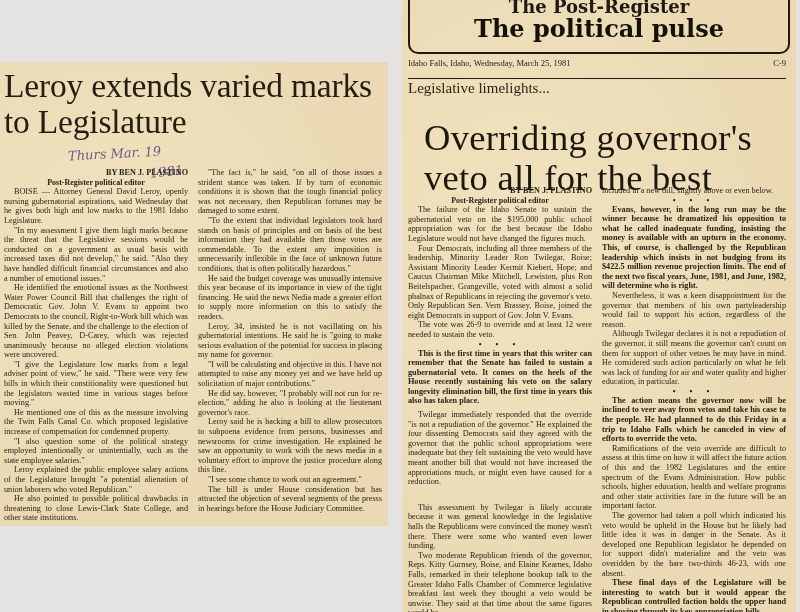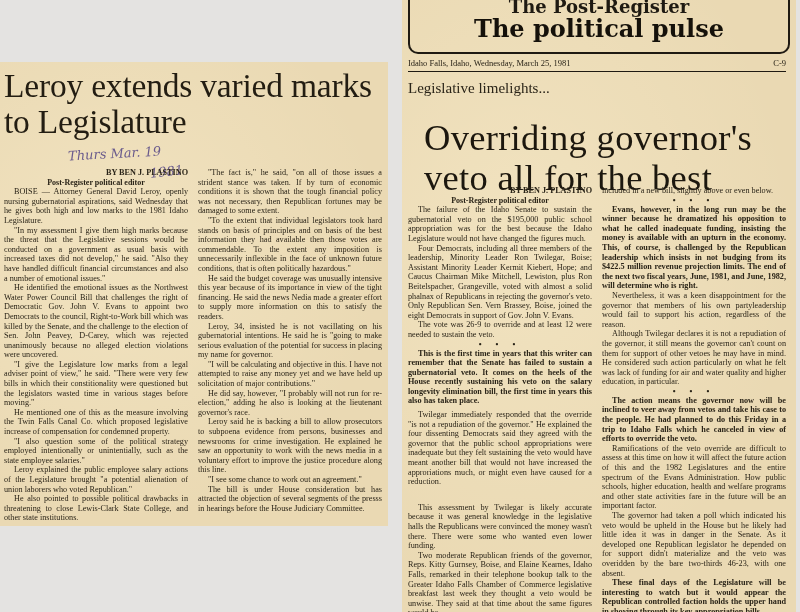--- a/index.html
+++ b/index.html
@@ -53,21 +53,21 @@
     font-family: "DejaVu Serif", serif; font-weight: bold;
     font-size: 18px; line-height: 18px; margin-top: 4px; color: #1f1a12;
   }
   .section-name {
     font-family: "DejaVu Serif", serif; font-weight: bold;
     font-size: 24px; line-height: 26px; color: #15110a;
   }
   .dateline {
     position: absolute; left: 6px; top: 58px; width: 378px;
     display: flex; justify-content: space-between;
-    font-size: 8.5px; border-bottom: 1.5px solid #1f1a12; padding-bottom: 3px;
+    font-size: 8.5px; border-bottom: 1.5px solid #1f1a12; padding-bottom: 10px;
   }
   .kicker {
     position: absolute; left: 6px; top: 80px; font-size: 15px;
   }
   .r-headline {
     position: absolute; left: 6px; top: 102px; width: 384px;
     font-size: 36.5px; line-height: 40px; margin: 16px; font-weight: normal;
     color: #1c170e; letter-spacing: 0.3px;
   }
   #clip-right .cols { left: 6px; top: 186px; width: 378px; }

